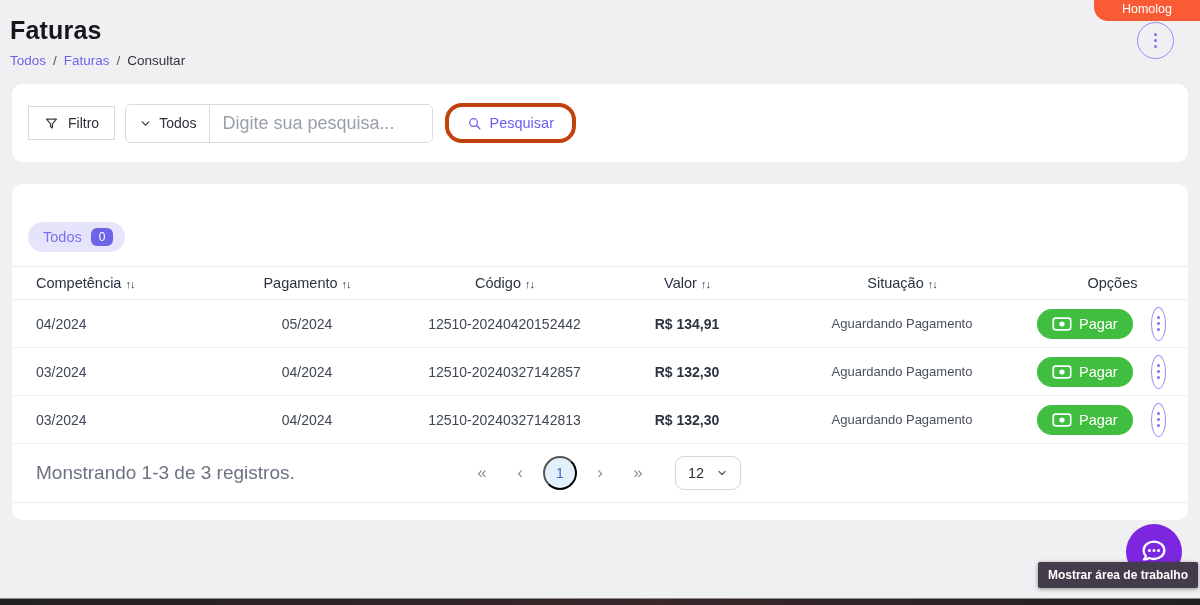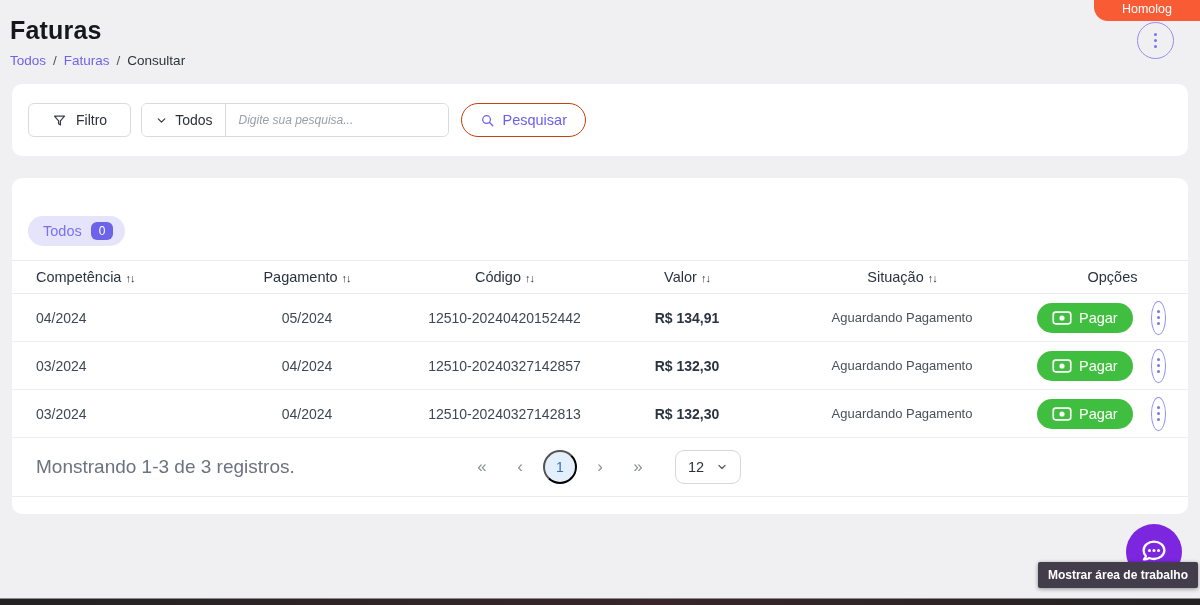--- a/index.html
+++ b/index.html
@@ -40,40 +40,40 @@
     background:#fff; border-radius:10px;
     margin:0 12px;
   }
   .filter-card {
     margin-top:16px;
     padding:19px 16px;
     display:flex; align-items:center;
   }
   .btn-filter {
     display:flex; align-items:center; gap:9px;
-    background:#fff; border:1px solid #d9dadf; border-radius:6px;
-    padding:8px 23px; font-size:14px; color:#2c3137; cursor:pointer;
+    background:#fff; border:1px solid #d9dadf; border-radius:0;
+    padding:8px 15px; font-size:14px; color:#2c3137; cursor:pointer;
   }
   .input-group {
     display:flex; align-items:stretch; margin-left:10px;
     border:1px solid #d9dadf; border-radius:6px; overflow:hidden; background:#fff;
   }
   .scope-btn {
     display:flex; align-items:center; gap:7px;
     padding:8px 13px; background:#fff; border:none;
     border-right:1px solid #d9dadf; font-size:14px; color:#2c3137; cursor:pointer;
   }
   .search-input {
-    border:none; outline:none; width:222px; padding:8px 12px; font-size:12px; color:#4d7c0f;font-style:italic;
+    border:none; outline:none; width:222px; padding:8px 12px; font-size:18px; color:#4d7c0f;
   }
   .search-input::placeholder { color:#9aa0a8; }
   .btn-search {
     margin-left:12px;
     display:flex; align-items:center; gap:7px;
-    background:#fff; border:1px solid #c2410c; border-radius:17px;
+    background:#fff; border:4px solid #c2410c; border-radius:17px;
     padding:8px 18px; font-size:14.5px; color:#6a5ff0; cursor:pointer;
   }
   
   .main-card { margin-top:22px; padding-top:28px; }
   .situations-label { margin-left:24px; font-size:13px; color:#3f4754; }
   .chip {
     display:inline-flex; align-items:center; gap:9px;
     margin:10px 0 14px 16px;
     background:#e6e4fb; border-radius:17px; padding:6px 12px 6px 15px; cursor:pointer;
   }

